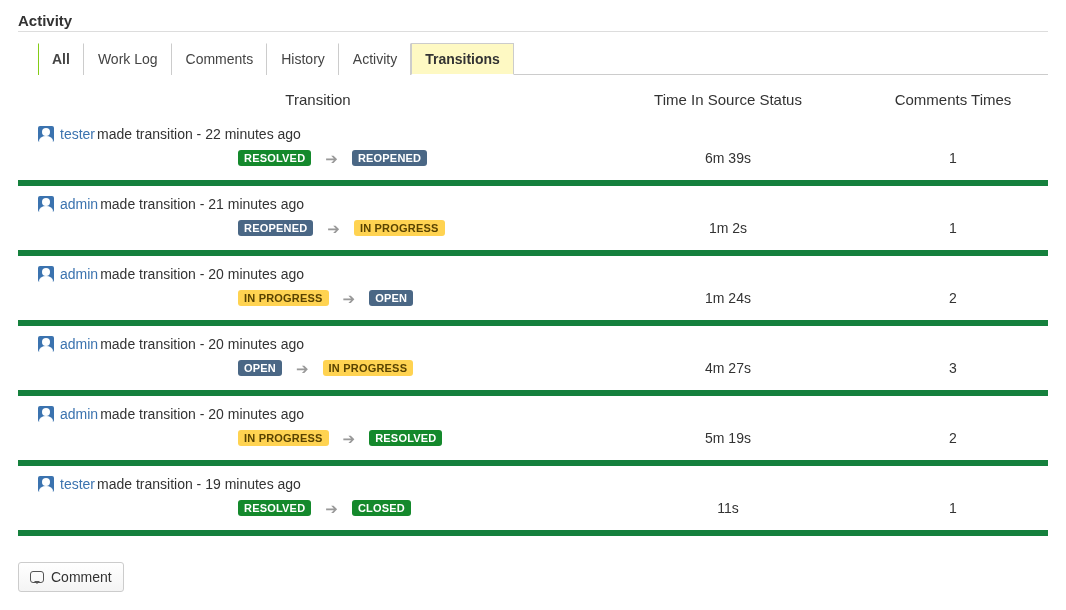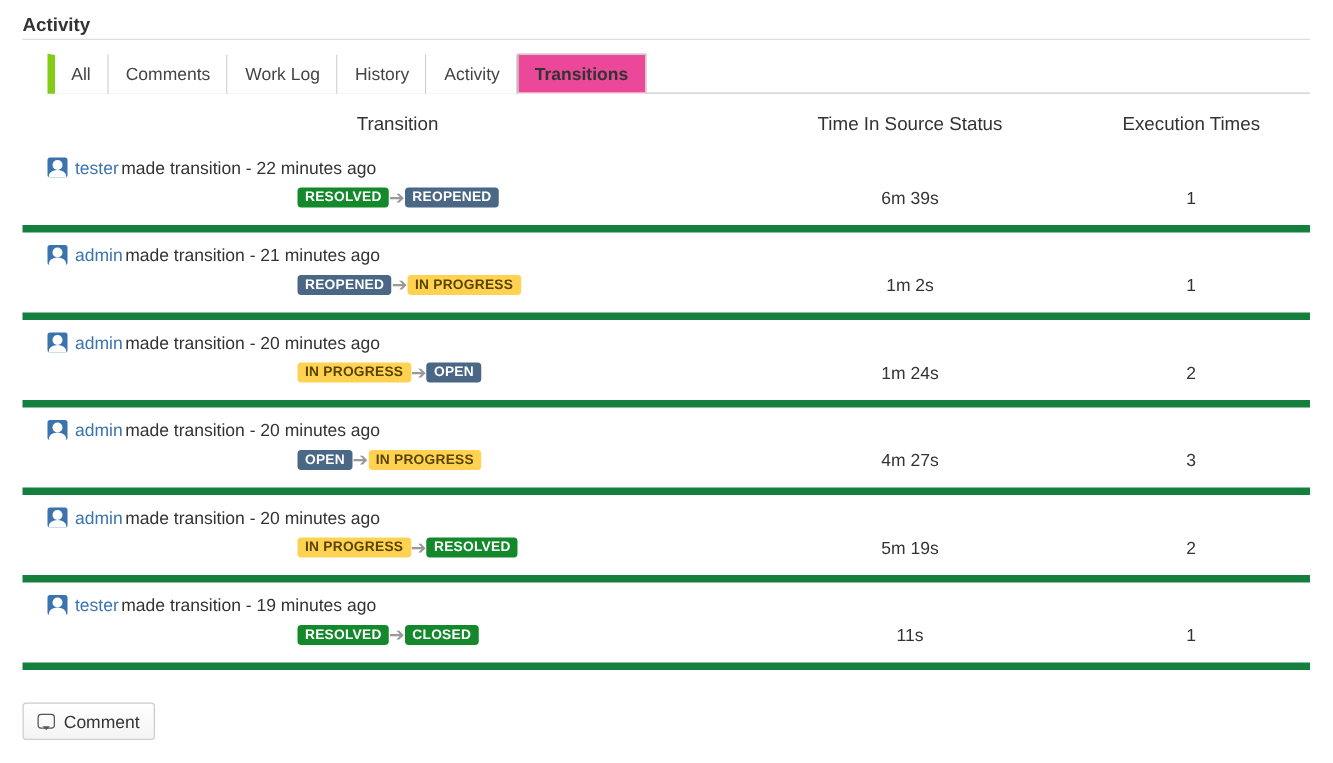--- a/index.html
+++ b/index.html
@@ -34,26 +34,26 @@
     cursor: pointer;
     position: relative;
     top: 1px;
     background: #fff;
   }
   .tab + .tab { }
   .tab.inactive {
     border-right: 1px solid #ccc;
     color: #444;
   }
-  .tab.inactive:first-child { border-left: 6px solid #84cc16; }
+  .tab.inactive:first-child { border-left: 1px solid #84cc16; font-weight: bold; }
   .tab.active {
     border: 1px solid #ccc;
     border-bottom: 1px solid #fff;
     font-weight: bold;
-    background: #ec4899;
+    background: #fef9c3;
   }
   .headers {
     display: flex;
     padding: 10px 0 8px 20px;
     font-weight: normal;
     font-size: 15px;
   }
   .col-trans { flex: 0 0 560px; text-align: center; }
   .col-time  { flex: 0 0 260px; text-align: center; }
   .col-exec  { flex: 1 1 auto;  text-align: center; }
@@ -96,20 +96,21 @@
   .row-body { display: flex; align-items: center; }
   .trans-cell {
     flex: 0 0 560px;
     display: flex;
     align-items: center;
     gap: 14px;
   }
   .badges-wrap {
     display: flex;
     align-items: center;
+    gap: 14px;
     margin-left: 200px;
   }
   .time-cell { flex: 0 0 260px; text-align: center; font-size: 14px; }
   .exec-cell { flex: 1 1 auto;  text-align: center; font-size: 14px; }
   .badge {
     display: inline-block;
     padding: 2px 6px;
     border-radius: 3px;
     font-size: 11px;
     font-weight: bold;
@@ -154,31 +155,31 @@
     border-top-color: #555;
   }
 </style>
 </head>
 <body>
 
 <div class="section-title">Activity</div>
 
 <div class="tabs" id="tabs">
     <div class="tab inactive">All</div>
+    <div class="tab inactive">Work Log</div>
     <div class="tab inactive">Comments</div>
-    <div class="tab inactive">Work Log</div>
     <div class="tab inactive">History</div>
     <div class="tab inactive">Activity</div>
     <div class="tab active">Transitions</div>
   </div>
 
 <div class="headers">
   <div class="col-trans">Transition</div>
   <div class="col-time">Time In Source Status</div>
-  <div class="col-exec">Execution Times</div>
+  <div class="col-exec">Comments Times</div>
 </div>
 
 <div id="rows">
     <div class="row">
       <div class="row-top">
         <span class="avatar"></span>
         <span class="userlink">tester</span>
         <span> made transition - 22 minutes ago</span>
       </div>
       <div class="row-body">

